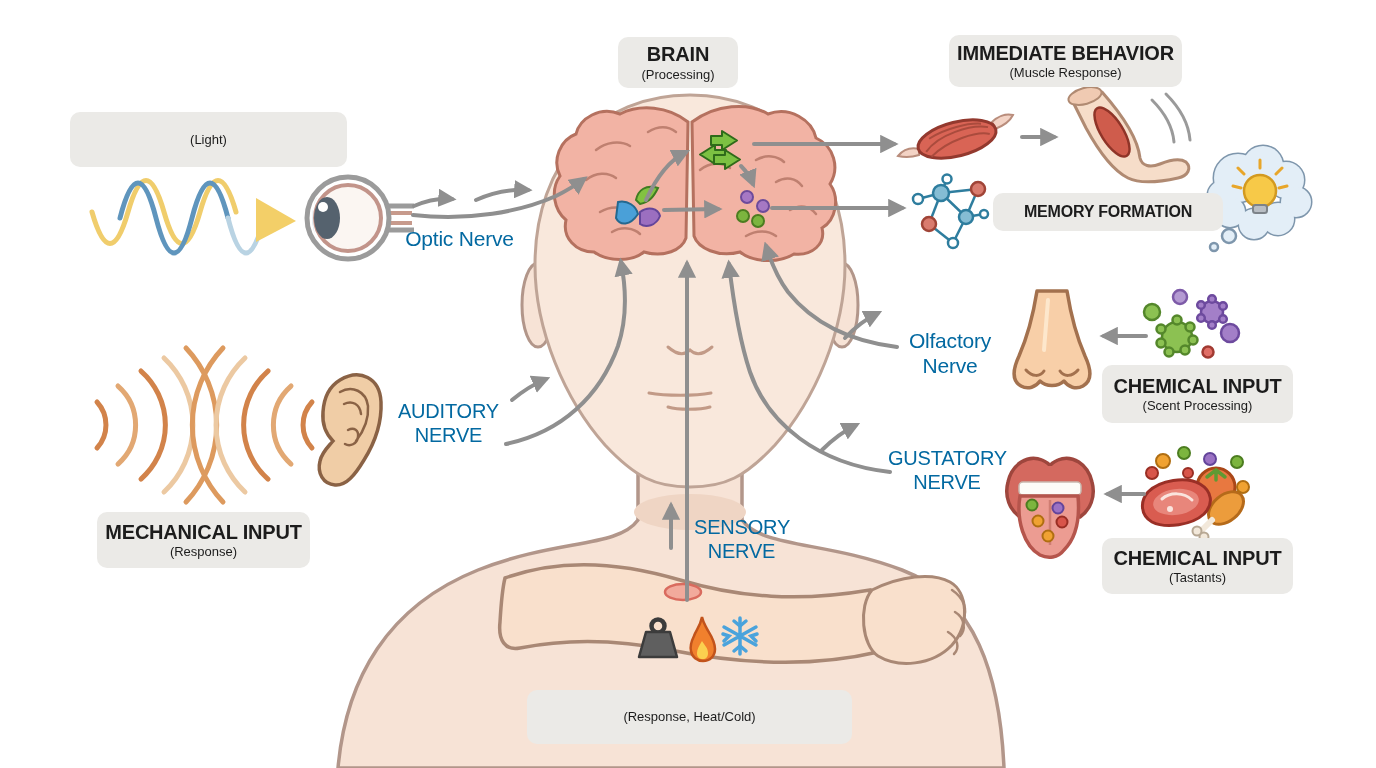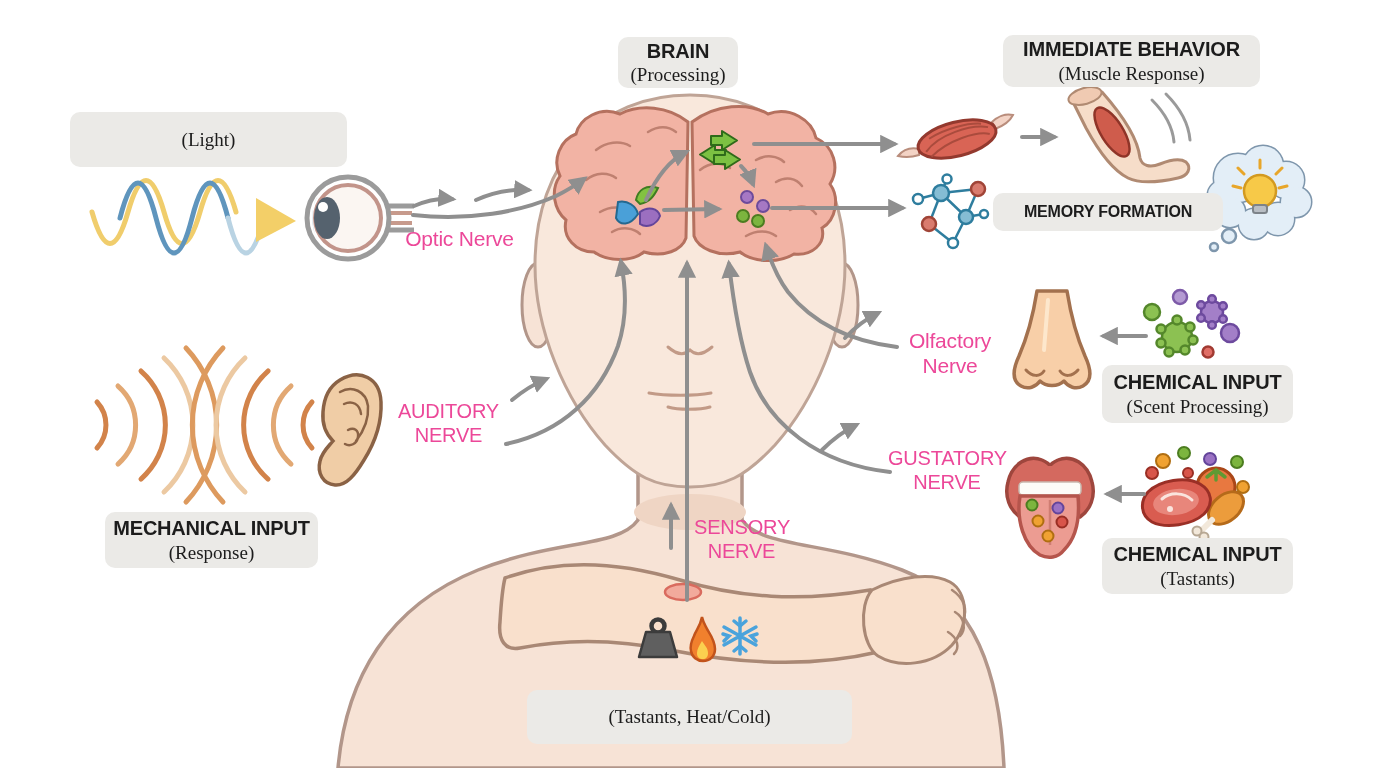--- a/index.html
+++ b/index.html
@@ -3,23 +3,23 @@
 <meta charset="utf-8">
 <style>
   html,body{margin:0;padding:0;background:#ffffff;}
   body{width:1376px;height:768px;position:relative;overflow:hidden;
        font-family:"Liberation Sans","DejaVu Sans",sans-serif;color:#1c1c1c;}
   svg.art{position:absolute;left:0;top:0;}
   .box{position:absolute;background:#ebeae7;border-radius:10px;
        display:flex;flex-direction:column;align-items:center;justify-content:center;
        text-align:center;line-height:1.22;padding:2px 6px;box-sizing:border-box;}
   .box .t{font-weight:700;font-size:20px;letter-spacing:-0.2px;}
-  .box .s{font-weight:400;font-size:19px;font-family:Liberation Serif, serif;}
+  .box .s{font-weight:400;font-size:13px;}
   .nerve{position:absolute;text-align:center;font-size:20px;font-weight:500;
-         color:#ec4899;line-height:1.18;letter-spacing:-0.2px;}
+         color:#0369a1;line-height:1.18;letter-spacing:-0.2px;}
   .nerve.tc{font-size:21px;}
 </style>
 </head>
 <body>
 
 <svg class="art" width="1376" height="768" viewBox="0 0 1376 768">
   <defs>
     <marker id="ah" viewBox="0 0 10 10" refX="7.5" refY="5" markerWidth="4.6" markerHeight="4.6" orient="auto-start-reverse">
       <path d="M0,0 L10,5 L0,10 z" fill="#8f8f8f"></path>
     </marker>
@@ -290,49 +290,49 @@
     <path d="M 664,210 L 718,209" marker-end="url(#ah)"></path>
     <path d="M 741,166 C 748,173 751,179 753,184" marker-end="url(#ah)"></path>
   </g>
 </svg>
 
 <div class="box" style="left:618px;top:37px;width:120px;height:51px">
   <span class="t">BRAIN</span>
   <span class="s">(Processing)</span>
 </div>
 
-<div class="box" style="left:1003px;top:35px;width:257px;height:52px">
+<div class="box" style="left:949px;top:35px;width:233px;height:52px">
   <span class="t">IMMEDIATE BEHAVIOR</span>
   <span class="s">(Muscle Response)</span>
 </div>
 
 <div class="box" style="left:70px;top:112px;width:277px;height:55px">
   <span class="s">(Light)</span>
 </div>
 
 <div class="box" style="left:993px;top:193px;width:230px;height:38px">
   <span class="t" style="font-size:16px">MEMORY FORMATION</span>
 </div>
 
-<div class="box" style="left:105px;top:512px;width:213px;height:56px">
+<div class="box" style="left:97px;top:512px;width:213px;height:56px">
   <span class="t">MECHANICAL INPUT</span>
   <span class="s">(Response)</span>
 </div>
 
 <div class="box" style="left:1102px;top:365px;width:191px;height:58px">
   <span class="t">CHEMICAL INPUT</span>
   <span class="s">(Scent Processing)</span>
 </div>
 
 <div class="box" style="left:1102px;top:538px;width:191px;height:56px">
   <span class="t">CHEMICAL INPUT</span>
   <span class="s">(Tastants)</span>
 </div>
 
 <div class="box" style="left:527px;top:690px;width:325px;height:54px">
-  <span class="s">(Tastants, Heat/Cold)</span>
+  <span class="s">(Response, Heat/Cold)</span>
 </div>
 
 <div class="nerve tc" style="left:402px;top:227px;width:115px">Optic Nerve</div>
 <div class="nerve" style="left:396px;top:400px;width:105px">AUDITORY NERVE</div>
 <div class="nerve tc" style="left:898px;top:329px;width:104px">Olfactory Nerve</div>
 <div class="nerve" style="left:888px;top:447px;width:118px">GUSTATORY NERVE</div>
 <div class="nerve" style="left:694px;top:516px;width:95px">SENSORY NERVE</div>
 
 </body></html>

